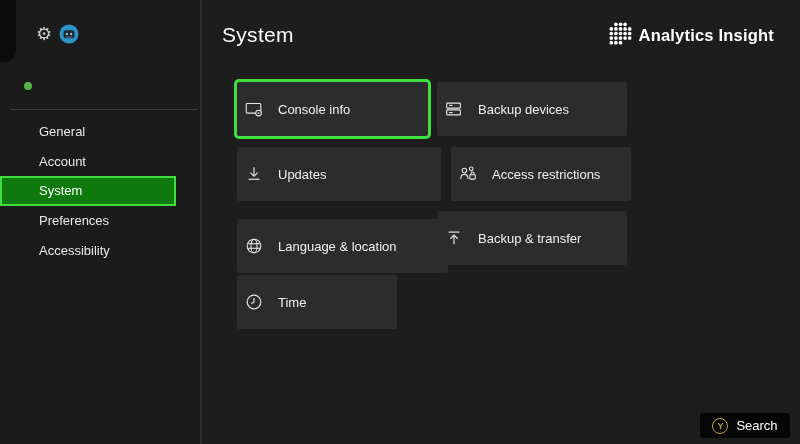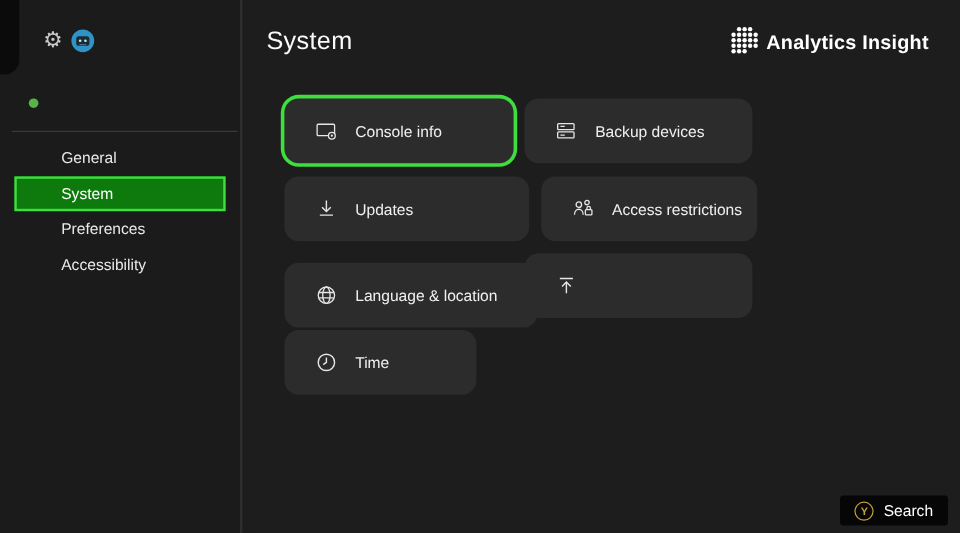--- a/index.html
+++ b/index.html
@@ -22,42 +22,42 @@
   .top-icons{position:absolute;left:36px;top:23px;display:flex;align-items:center;gap:7px;}
   .gear-glyph{
     font-family:"DejaVu Sans", sans-serif;font-size:18px;line-height:22px;
     color:#c9c9c9;cursor:default;
   }
   .avatar{width:20px;height:20px;display:block;}
   .rec-row{position:absolute;left:24px;top:82px;display:flex;align-items:center;gap:8px;}
   .rec-dot{width:8px;height:8px;border-radius:50%;background:var(--recommendation-dot,#57b345);}
   .rec-label{font-size:13px;color:#ededed;}
   .side-divider{position:absolute;left:10px;top:109px;width:188px;height:1px;background:#3a3a3a;}
-  .menu{position:absolute;left:12px;top:117px;width:176px;}
+  .menu{position:absolute;left:0;top:117px;width:176px;}
   .side-item{
     height:29.6px;display:flex;align-items:center;padding-left:39px;
     font-size:13px;color:#e9e9e9;box-sizing:border-box;cursor:pointer;
   }
   .side-item.selected{
     background:var(--selected-green,#0e7a0e);
     border:2px solid var(--highlight-border,#3ede3e);
     padding-left:37px;color:#fff;
   }
   
   .page-title{
     position:absolute;left:222px;top:23px;font-size:21px;color:#fafafa;
     font-weight:400;letter-spacing:.3px;
   }
   .brand{position:absolute;right:26px;top:22px;display:flex;align-items:center;gap:7px;}
   .brand-name{font-size:16.5px;font-weight:700;color:#ffffff;letter-spacing:.2px;}
   
   .tile{
     position:absolute;height:54px;background:var(--tile-bg,#2c2c2c);
-    border-radius:12px;display:flex;align-items:center;
-    padding-left:25px;box-sizing:border-box;cursor:pointer;
+    border-radius:2px;display:flex;align-items:center;
+    padding-left:7px;box-sizing:border-box;cursor:pointer;
   }
   .tile.highlighted{box-shadow:0 0 0 3px var(--highlight-border,#35df35);}
   .ticon{width:20px;height:20px;margin-right:14px;display:flex;align-items:center;justify-content:center;}
   .ticon svg{display:block;}
   .tlabel{font-size:13px;color:#f0f0f0;}
   
   .search-pill{
     position:absolute;right:10px;bottom:6px;width:90px;height:25px;
     background:#060606;border-radius:3px;display:flex;align-items:center;
     justify-content:center;gap:8px;cursor:pointer;
@@ -90,20 +90,21 @@
   </div>
 
   <div class="rec-row">
     <span class="rec-dot"></span>
   </div>
 
   <div class="side-divider"></div>
 
   <div class="menu">
     <div class="side-item">General</div>
+    <div class="side-item">Account</div>
     <div class="side-item selected">System</div>
     <div class="side-item">Preferences</div>
     <div class="side-item">Accessibility</div>
   </div>
 </div>
 
 <div class="page-title">System</div>
 
 <div class="brand">
   <span>
@@ -196,20 +197,21 @@
 </div>
 
 <div class="tile" style="left:437px;top:211px;width:190px">
   <span class="ticon">
     <svg width="20" height="20" viewBox="0 0 22 22" fill="none" stroke="#e6e6e6" stroke-width="1.3">
       <path d="M5 4.5 h12"></path>
       <path d="M11 8 v10"></path>
       <path d="M7 11.8 l4-4 4 4"></path>
     </svg>
   </span>
+  <span class="tlabel">Backup &amp; transfer</span>
 </div>
 
 <div class="tile" style="left:237px;top:275px;width:160px">
   <span class="ticon">
     <svg width="20" height="20" viewBox="0 0 22 22" fill="none" stroke="#e6e6e6" stroke-width="1.3">
       <circle cx="11" cy="11" r="7.5"></circle>
       <path d="M11 6.6 L11 11 L8.1 13"></path>
     </svg>
   </span>
   <span class="tlabel">Time</span>

